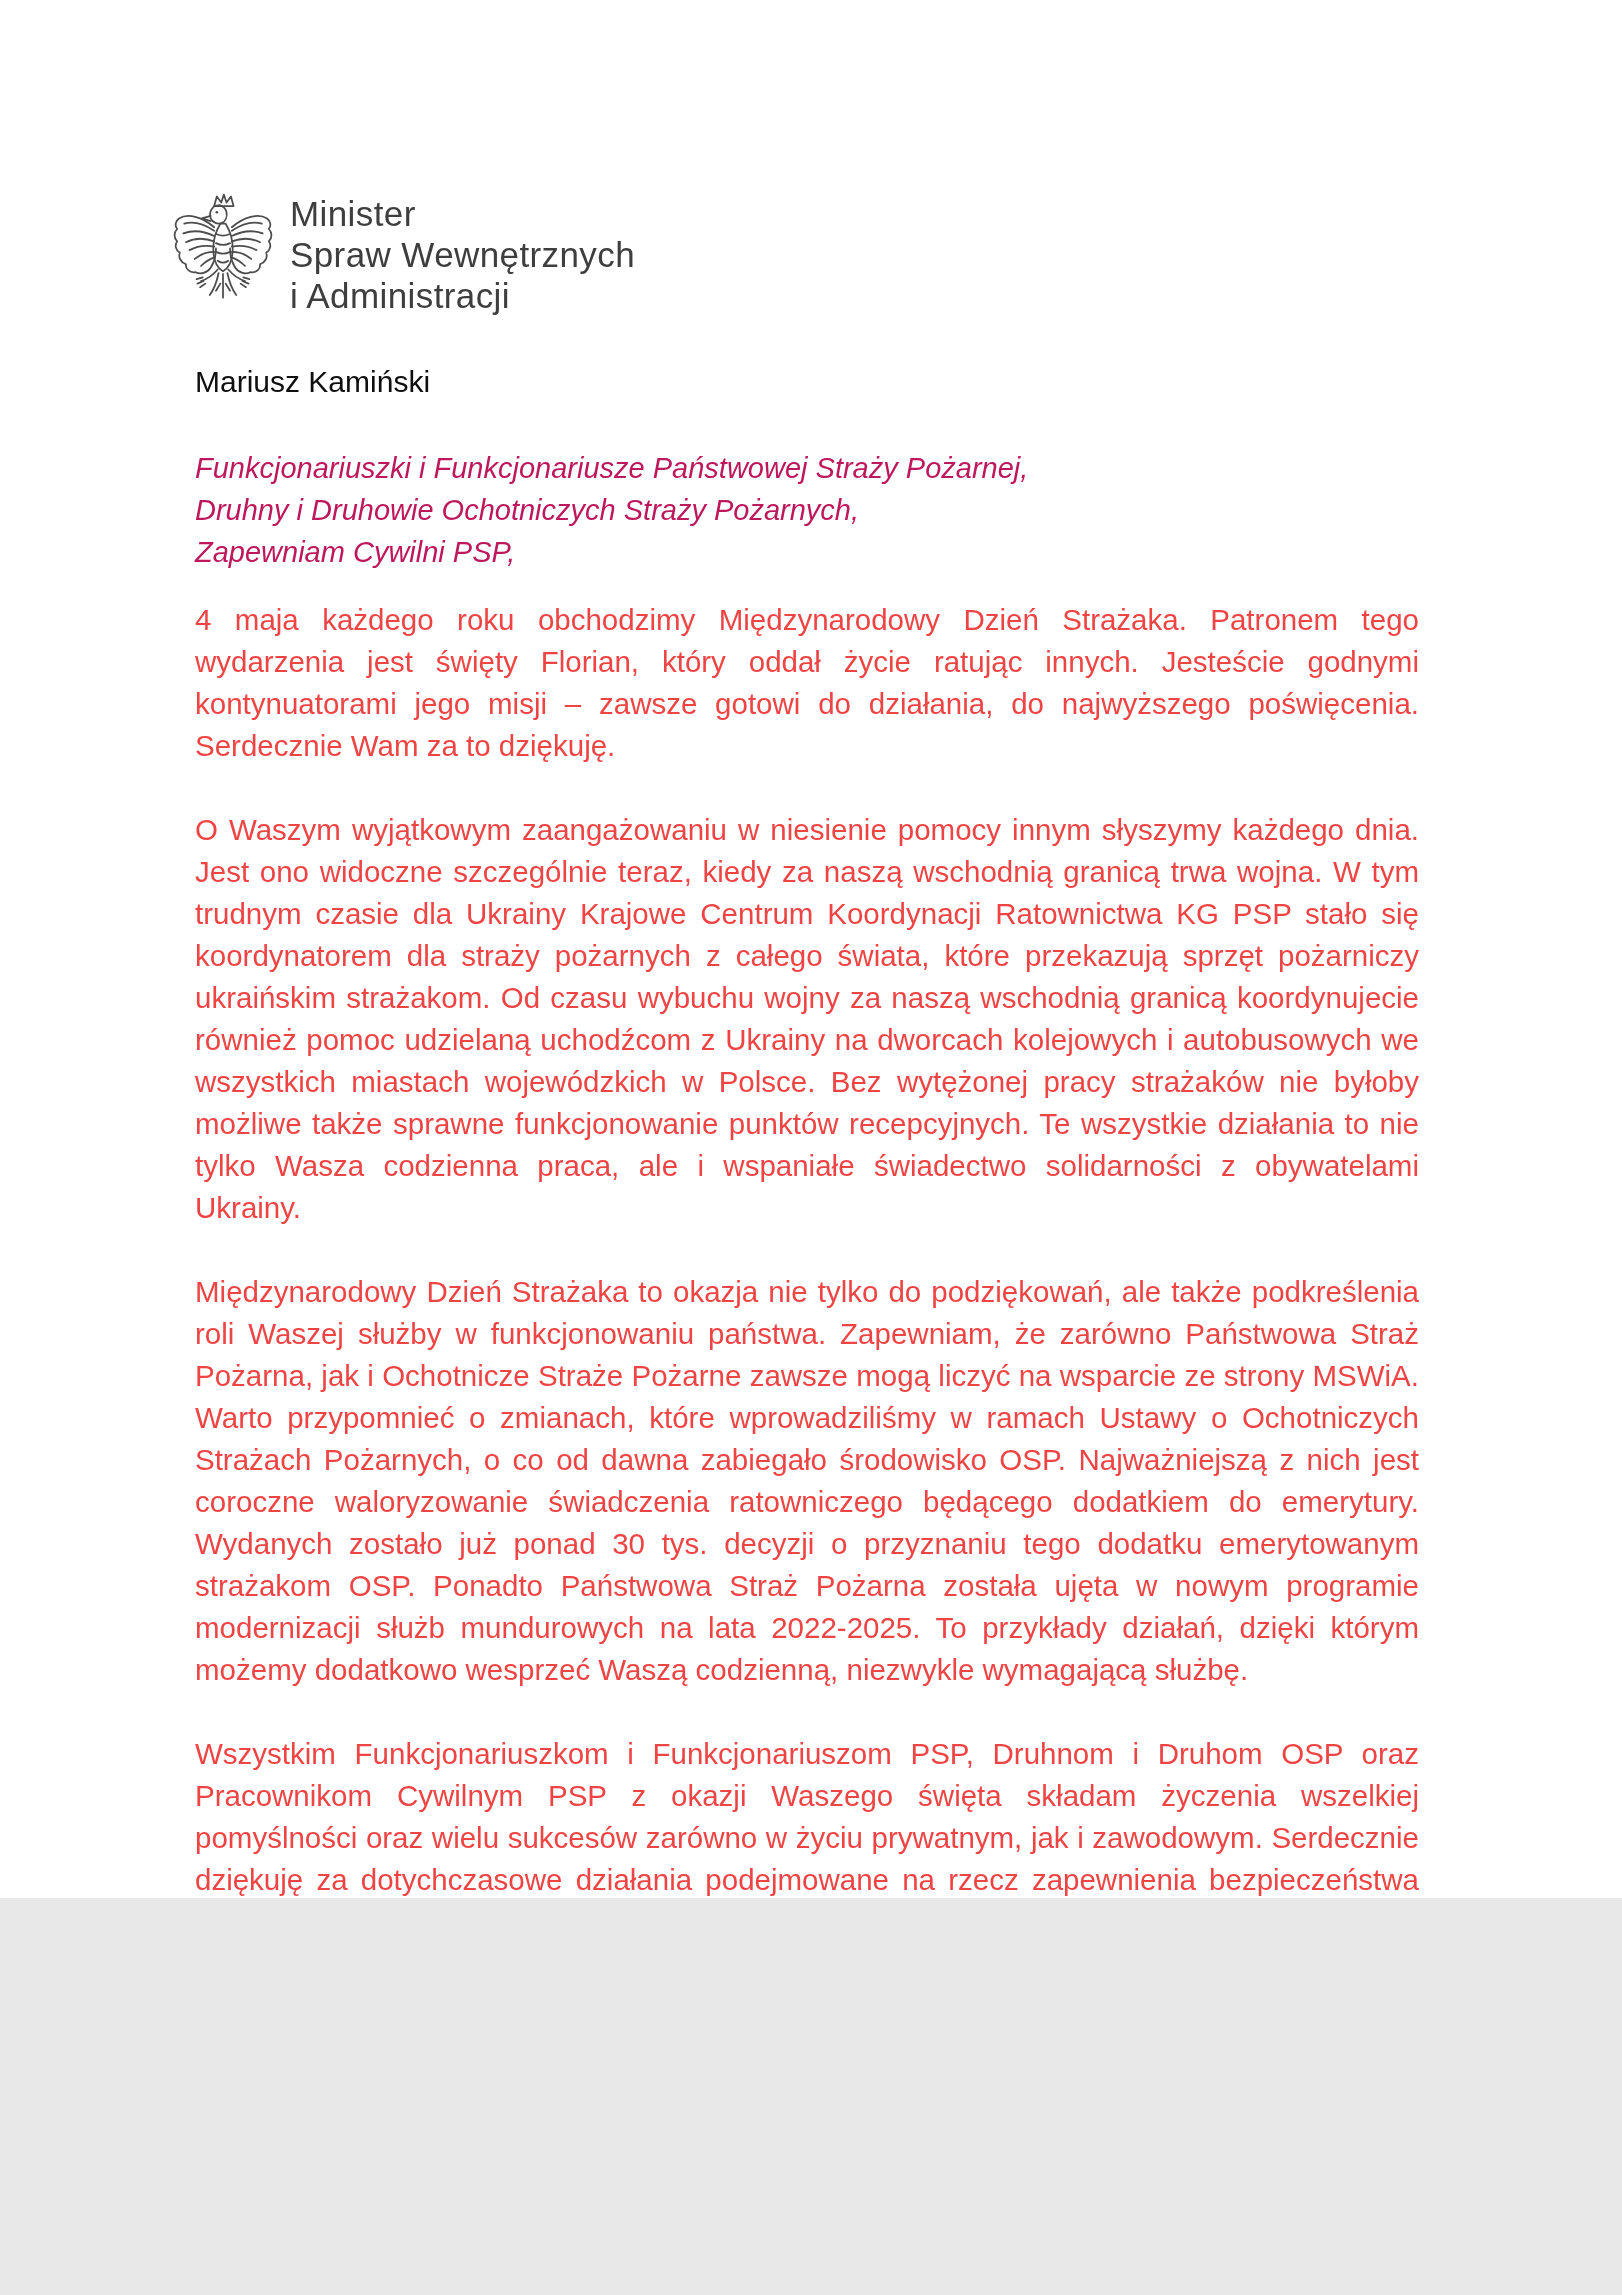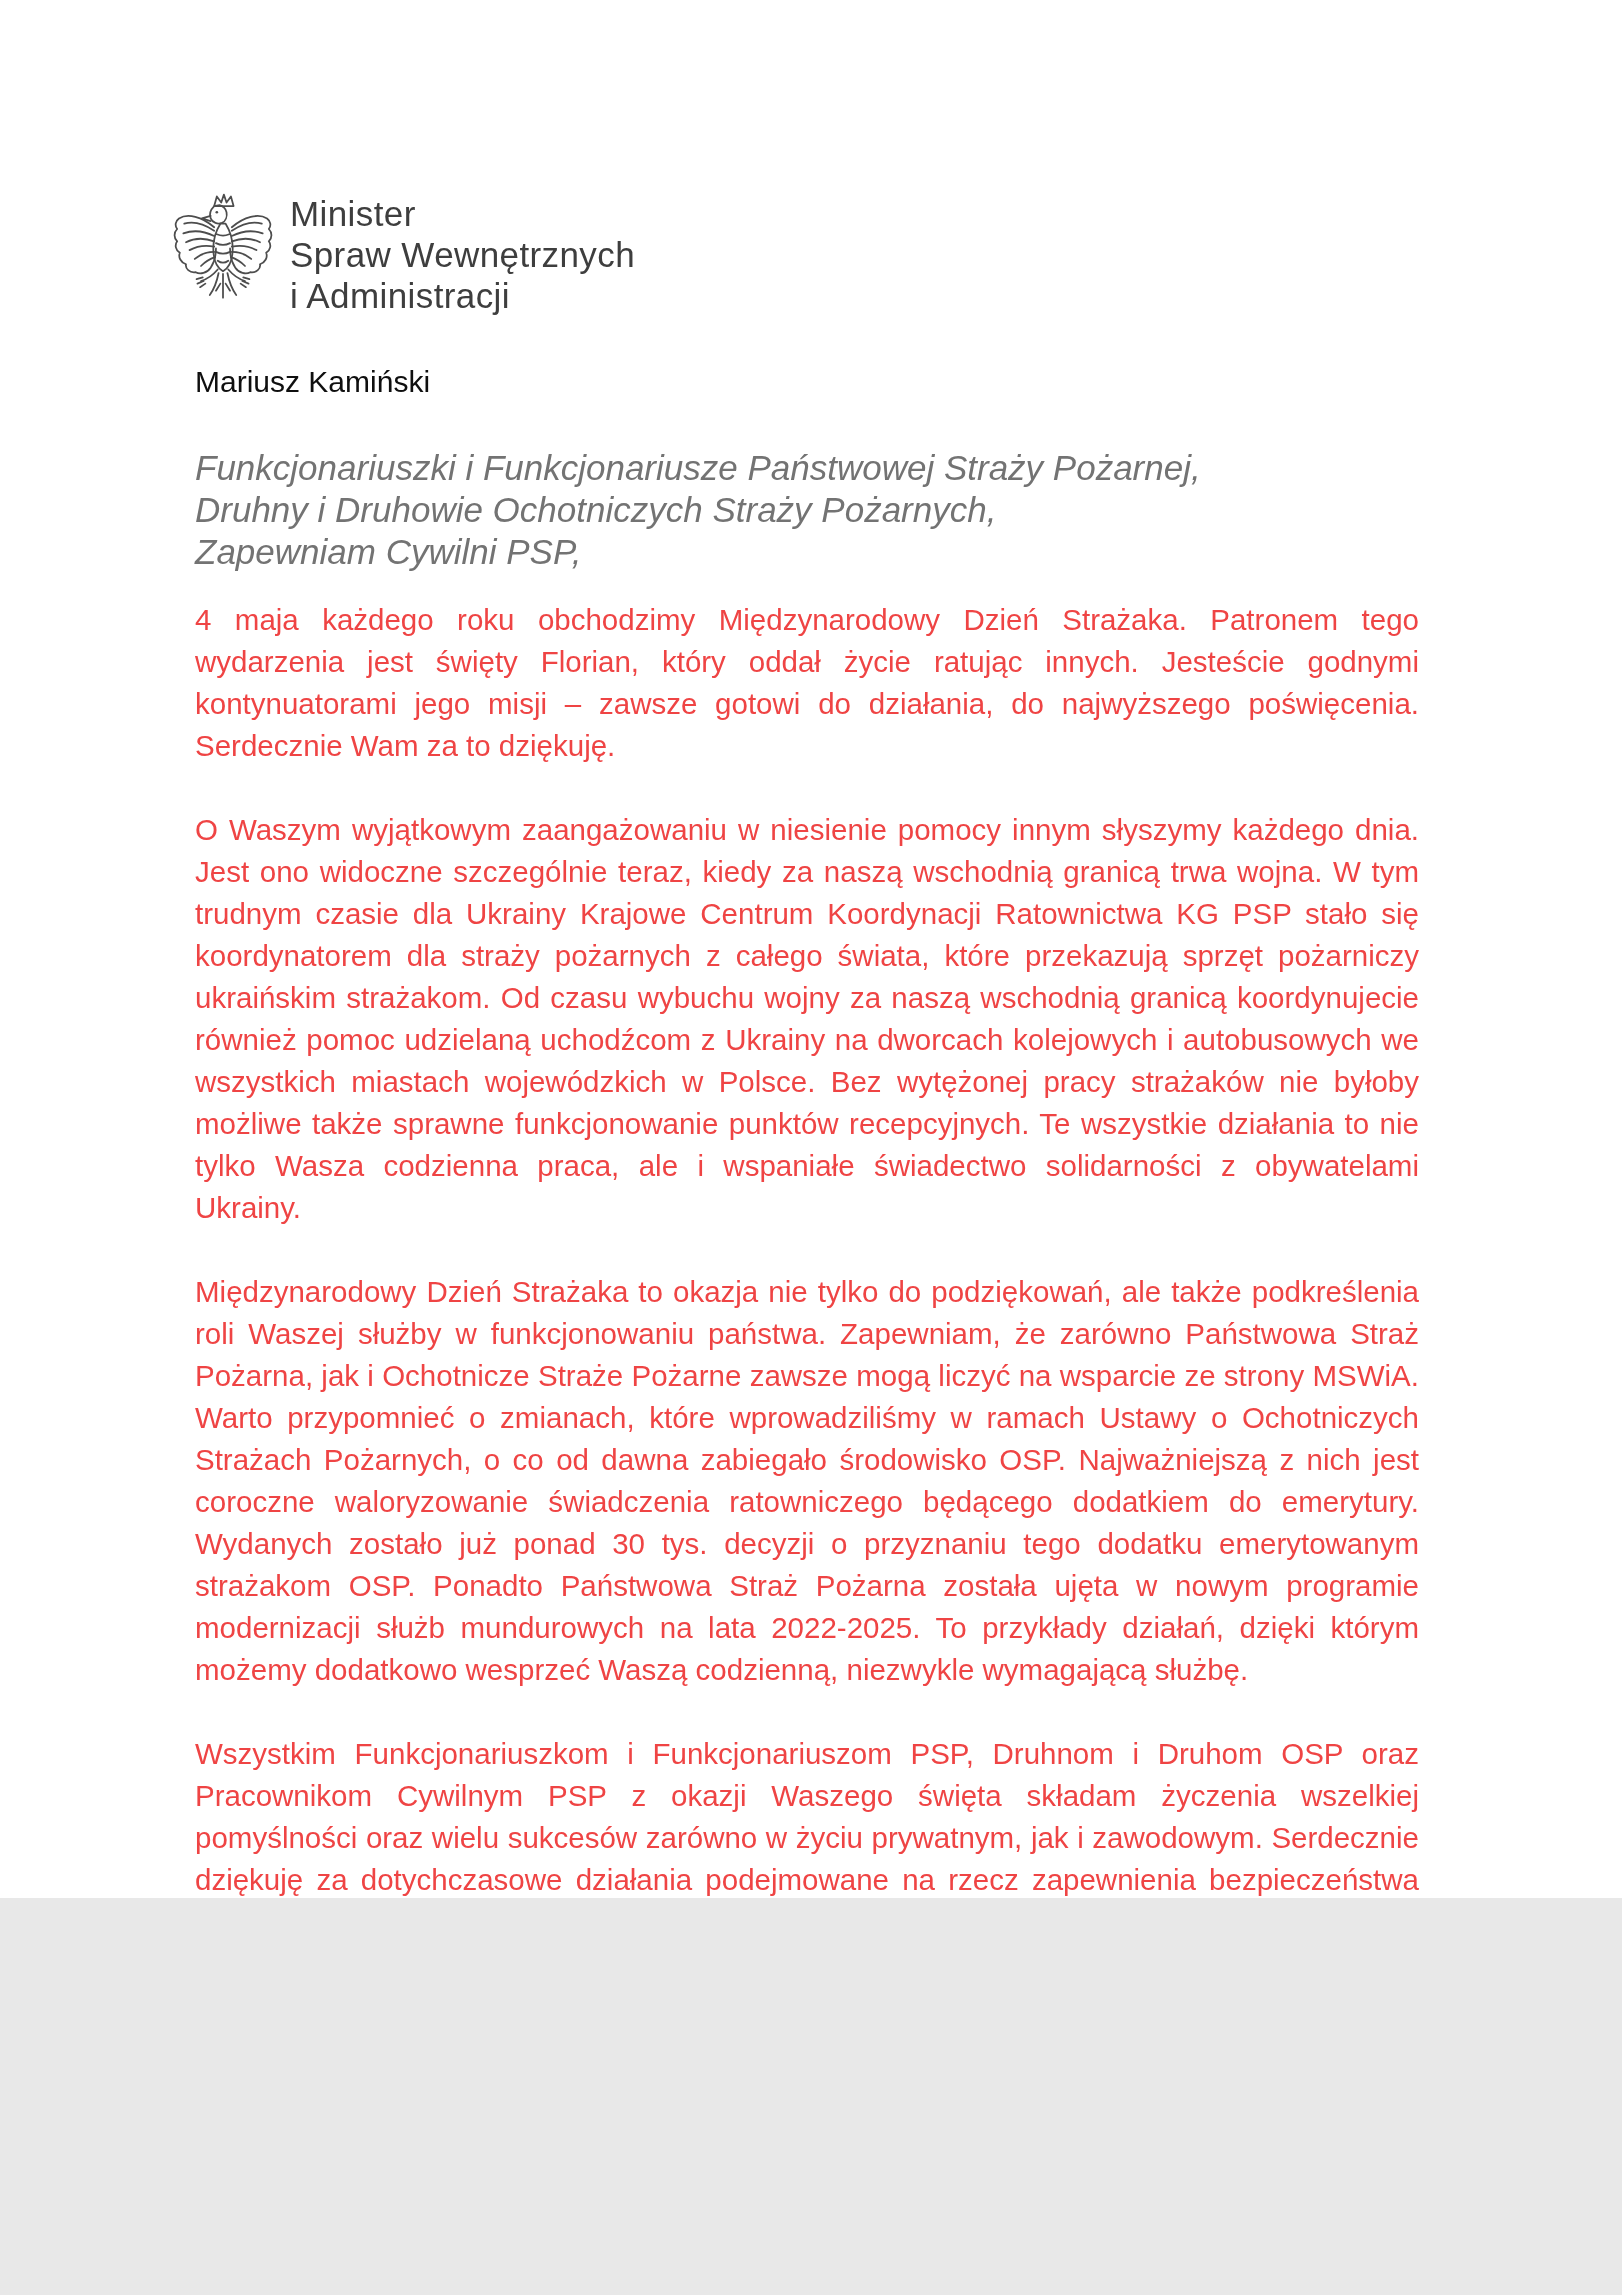--- a/index.html
+++ b/index.html
@@ -25,21 +25,21 @@
     padding-top:0.9px;letter-spacing:0.4px;font-weight:400;
   }
   
   .sender{
     margin:48px 0 0 195px;
     font-size:30px;line-height:35px;color:#0f0f0f;
   }
   
   .salutation{
     margin:48px 187px 0 195px;
-    font-style:italic;font-size:35px;line-height:42px;color:#737373;
+    font-style:italic;font-size:29px;line-height:42px;color:#be185d;
   }
   
   .body{margin:0 187px 0 195px;}
   .body p{
     margin:42px 16px 0 0;
     font-size:29.5px;line-height:42px;
     text-align:justify;color:#ef4444;
   }
   .body p:first-child{margin-top:26px;}
   

